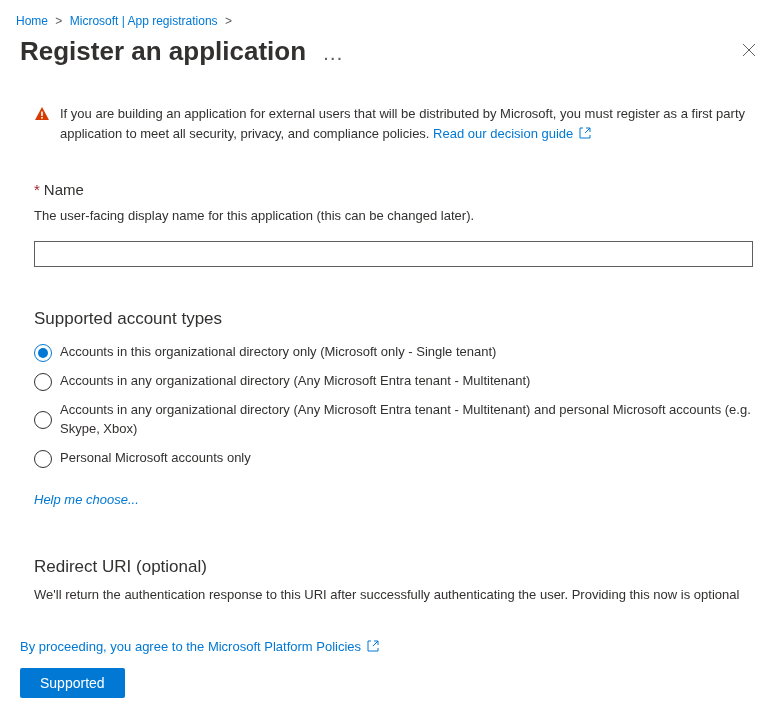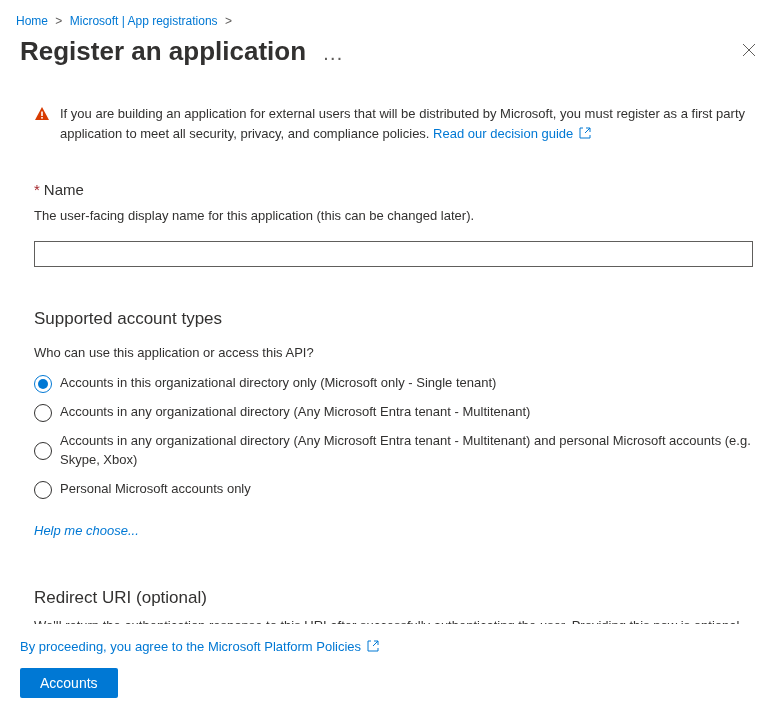--- a/index.html
+++ b/index.html
@@ -249,21 +249,20 @@
 
   <div class="section">
     <div class="field-label">
       <span class="required">*</span><span>Name</span>
     </div>
     <div class="field-desc">The user-facing display name for this application (this can be changed later).</div>
     <input type="text" class="text-input" value="" style="">
   </div>
 
   <div class="section-title">Supported account types</div>
-  <div class="section-question">Who can use this application or access this API?</div>
 
   <div class="radio-group">
     <label class="radio-item">
       <span class="radio checked"></span>
       <span class="radio-label">Accounts in this organizational directory only (Microsoft only - Single tenant)</span>
     </label>
     <label class="radio-item">
       <span class="radio"></span>
       <span class="radio-label">Accounts in any organizational directory (Any Microsoft Entra tenant - Multitenant)</span>
     </label>
@@ -288,14 +287,14 @@
 <div class="footer">
   <a href="#" class="footer-link">
     <span>By proceeding, you agree to the Microsoft Platform Policies</span>
     <span class="ext-link-icon">
       <svg width="12" height="12" viewBox="0 0 12 12">
           <path d="M4 1 H1 V11 H11 V8 M6 6 L11 1 M7 1 H11 V5" stroke="#0078d4" stroke-width="1" fill="none"></path>
         </svg>
     </span>
   </a>
   <br>
-  <button class="register-btn">Accounts</button>
+  <button class="register-btn">Supported</button>
 </div>
 
 </body></html>

